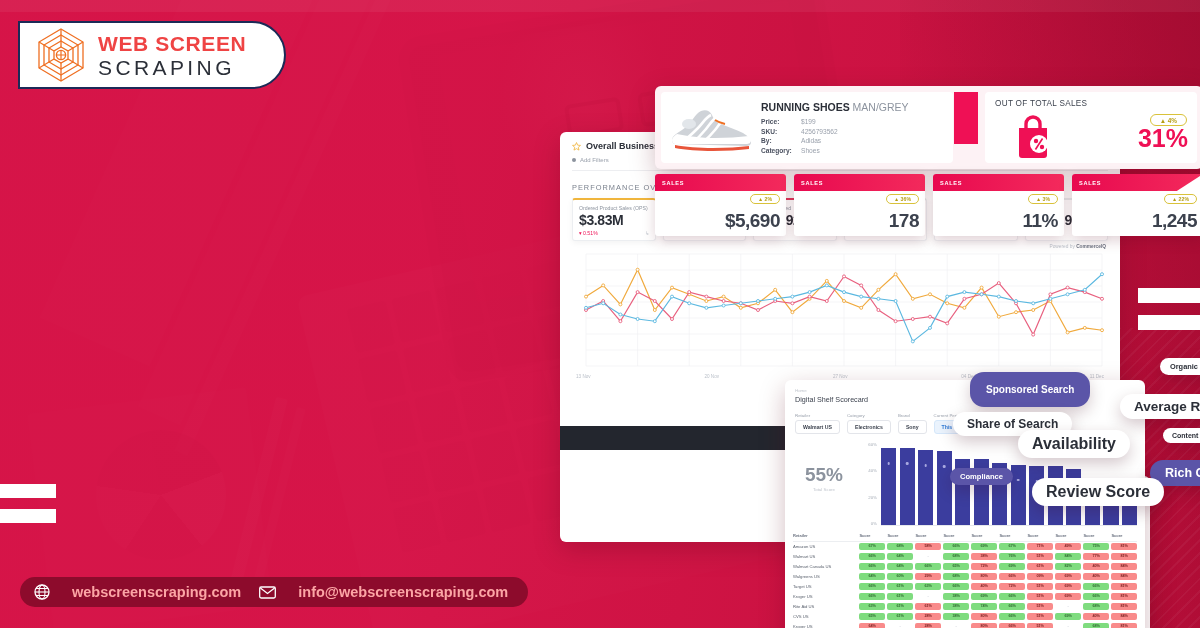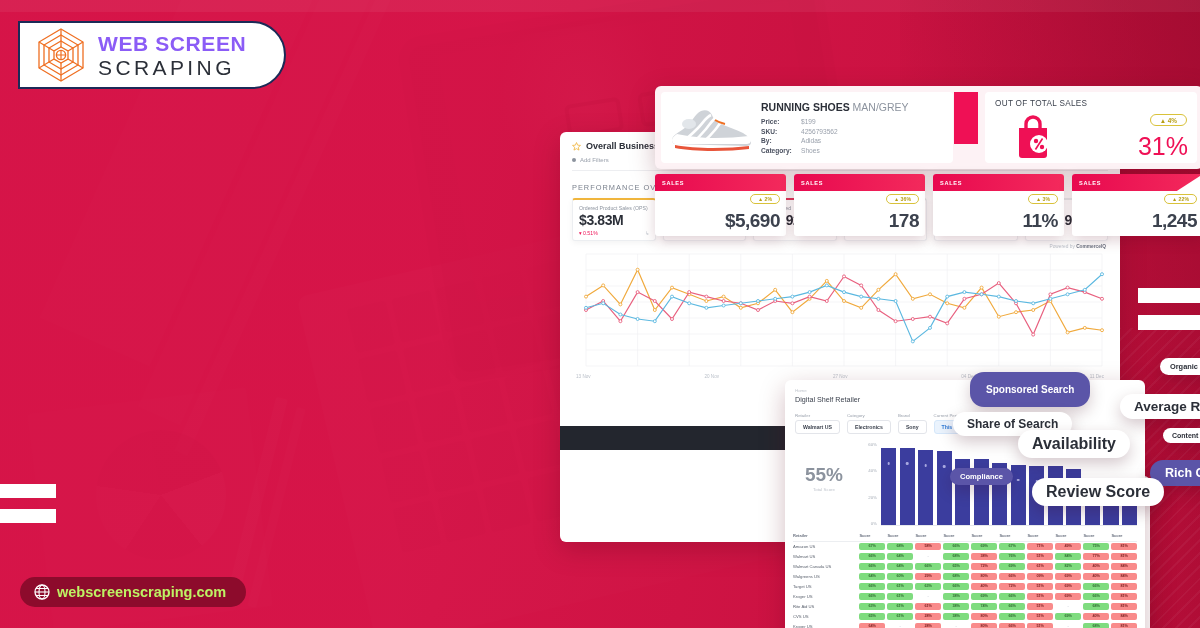--- a/index.html
+++ b/index.html
@@ -141,21 +141,21 @@
 
   
   .logo{
     position:absolute; left:18px; top:21px; width:268px; height:68px;
     background:#fff; border:2px solid #1b2a57;
     border-radius:0 34px 34px 0;
     display:flex; align-items:center; padding-left:16px; gap:12px; z-index:40;
   }
   .logo-mark{ width:50px; height:56px; flex:0 0 auto; }
   .logo-words{ display:flex; flex-direction:column; line-height:1; }
-  .logo-l1{ color:#8b5cf6; font-weight:700; font-size:21px; letter-spacing:.6px; }
+  .logo-l1{ color:#ef4444; font-weight:700; font-size:21px; letter-spacing:.6px; }
   .logo-l2{ color:#2b2f38; font-weight:400; font-size:21px; letter-spacing:3.4px; margin-top:3px; }
 
   
   .headline{
     position:absolute; left:33px; top:216px; width:520px; z-index:35;
     color:#fff; font-size:35px; line-height:1.42;
   }
   .headline .ln{ display:block; white-space:nowrap; }
   .headline .lt{ font-weight:300; }
   .headline .bd{ font-weight:700; }
@@ -169,21 +169,21 @@
   .bars-right{ right:0; top:288px; }
   .bars-right i{ width:62px; height:15px; }
   .bars-right i+i{ margin-top:12px; }
 
   
   .footer-pill{
     position:absolute; left:20px; top:577px; height:30px; z-index:40;
     background:#8d0b2c; border-radius:16px;
     display:flex; align-items:center; gap:18px; padding:0 20px 0 14px;
   }
-  .fitem{ display:flex; align-items:center; gap:7px; color:#bef264; font-size:14.5px; font-weight:700; }
+  .fitem{ display:flex; align-items:center; gap:22px; color:#fca5a5; font-size:14.5px; font-weight:700; }
   .fitem svg{ display:block; }
 
   
   .collage{ position:absolute; left:560px; top:80px; width:650px; height:530px; z-index:20; }
 
   .card{ position:absolute; background:#fff; border-radius:6px; box-shadow:0 8px 26px rgba(90,0,25,.26); }
 
   
   .top-strip{
     left:95px; top:6px; width:548px; height:83px; padding:6px;
@@ -199,21 +199,21 @@
   .prod-rows .k{ color:#4b5160; font-weight:700; }
   .prod-rows .v{ color:#9aa1ac; }
   .pink-tab{ position:absolute; left:299px; top:6px; width:24px; height:52px; background:#ef1055; }
   .ots-card{ flex:1; background:#fff; border-radius:4px; padding:7px 10px; position:relative; margin-left:24px; }
   .ots-title{ font-size:8.2px; font-weight:400; color:#3c424e; letter-spacing:.3px; }
   .bag{ position:absolute; left:26px; top:22px; width:44px; height:44px; }
   .ots-badge{
     position:absolute; right:10px; top:22px; border:1px solid #d9c23a; color:#b79e15;
     border-radius:9px; font-size:6.4px; padding:1.5px 9px; font-weight:700;
   }
-  .ots-val{ position:absolute; right:9px; top:40px; font-size:25px; color:#ef1055; font-weight:400; }
+  .ots-val{ position:absolute; right:9px; top:32px; font-size:25px; color:#ef1055; font-weight:700; }
 
   
   .sales-row{
     left:95px; top:94px; width:548px; height:62px; padding:0;
     background:transparent; box-shadow:none; display:flex; gap:8px;
   }
   .sale{ flex:1; background:#fff; border-radius:3px; position:relative; box-shadow:0 5px 14px rgba(90,0,25,.18); overflow:hidden; }
   .sale-hd{ background:linear-gradient(90deg,#e8094f,#f32a5c); height:17px; display:flex; align-items:center; padding-left:7px; }
   .sale-hd span{ color:#fff; font-size:5.6px; font-weight:700; letter-spacing:.7px; }
   .sale-badge{
@@ -451,20 +451,29 @@
       <span>
         <svg width="16" height="16" viewBox="0 0 16 16">
           <circle cx="8" cy="8" r="7" fill="none" stroke="#fff" stroke-width="1.3"></circle>
           <ellipse cx="8" cy="8" rx="3" ry="7" fill="none" stroke="#fff" stroke-width="1.1"></ellipse>
           <line x1="1" y1="8" x2="15" y2="8" stroke="#fff" stroke-width="1.1"></line>
           <line x1="2" y1="4.5" x2="14" y2="4.5" stroke="#fff" stroke-width="1"></line>
           <line x1="2" y1="11.5" x2="14" y2="11.5" stroke="#fff" stroke-width="1"></line>
         </svg>
       </span>
       <span>webscreenscraping.com</span>
+    </a>
+    <a class="fitem">
+      <span>
+        <svg width="17" height="13" viewBox="0 0 17 13">
+          <rect x="0.7" y="1" width="15.6" height="11" rx="1.4" fill="none" stroke="#fff" stroke-width="1.3"></rect>
+          <path d="M1.4 2 8.5 7.4 15.6 2" fill="none" stroke="#fff" stroke-width="1.3"></path>
+        </svg>
+      </span>
+      <span>info@webscreenscraping.com</span>
     </a>
   </div>
 
   <div class="collage">
 
     <div class="card dash">
       <div class="dash-hd">
         <div class="dash-star">
           <span>
             <svg width="9" height="9" viewBox="0 0 10 10">
@@ -776,21 +785,21 @@
           <span></span>
           <span></span>
           <span></span>
         </div>
       <div class="sp-scroll"></div>
     </div>
 
     <div class="card score-card">
       <div class="score-hd">
         <div class="score-mini">Home</div>
-        <div class="score-title">Digital Shelf Retailer</div>
+        <div class="score-title">Digital Shelf Scorecard</div>
       </div>
       <div class="chips">
         <div class="chip-g">
           <div class="chip-lab">Retailer</div>
           <div class="chip">Walmart US</div>
         </div>
         <div class="chip-g">
           <div class="chip-lab">Category</div>
           <div class="chip">Electronics</div>
         </div>

